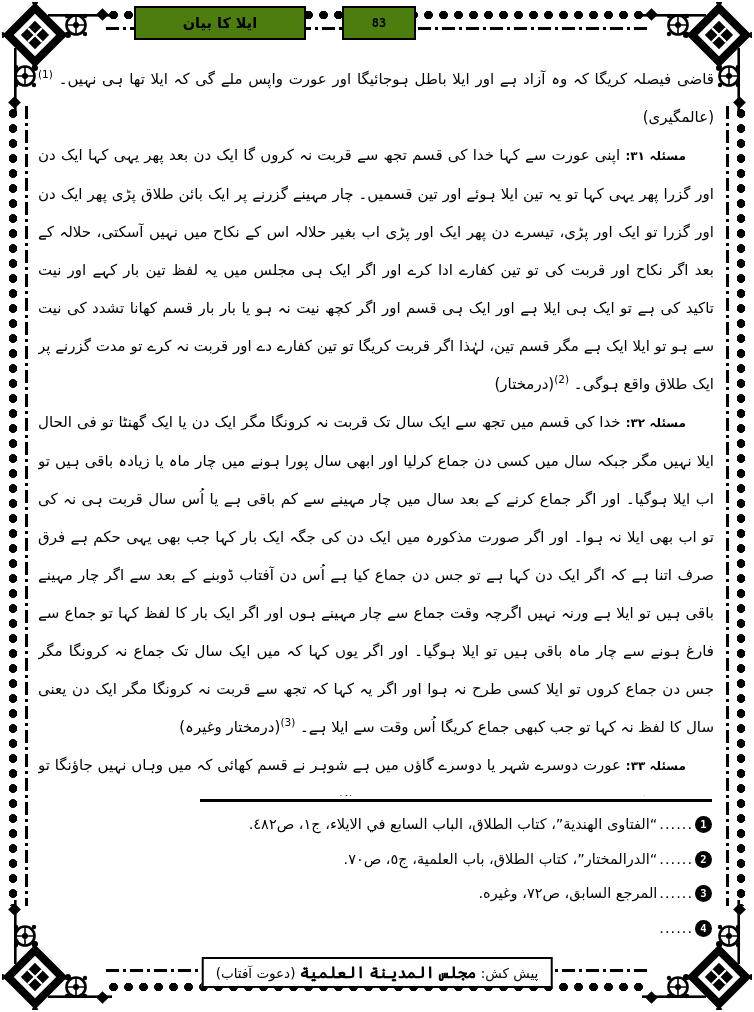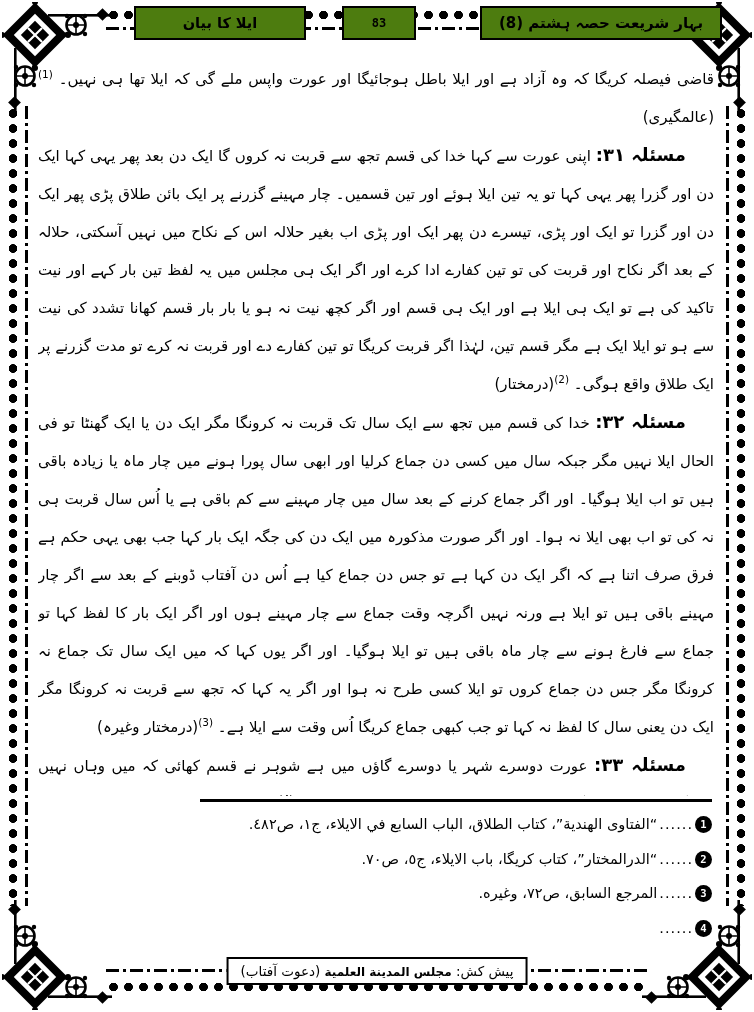--- a/index.html
+++ b/index.html
@@ -31,37 +31,37 @@
   .hdr-title{right:32px;width:238px;height:30px;font-size:15px;}
   .hdr-page{left:342px;width:70px;height:30px;font-size:12px;font-family:"DejaVu Sans Mono","DejaVu Sans",sans-serif;}
   .hdr-chapter{left:134px;width:168px;height:30px;font-size:14.5px;}
   
   .body-text{
     position:absolute;top:60px;right:40px;width:676px;height:736px;overflow:hidden;
     direction:rtl;text-align:justify;font-size:15px;line-height:38px;z-index:2;
   }
   .body-text p{margin:0;}
   .masala{text-indent:28px;}
-  .masala-label{font-weight:bold;font-size:18px;}
+  .masala-label{font-weight:bold;font-size:12px;}
   sup.ref{font-size:10.5px;line-height:0;}
   
   .fn-sep{position:absolute;top:799px;right:42px;width:512px;height:2.5px;background:#000;z-index:2;}
   .footnotes{position:absolute;top:814px;right:42px;width:620px;direction:rtl;z-index:2;}
   .fn-row{display:flex;align-items:center;justify-content:flex-start;
     direction:rtl;margin-bottom:13.5px;font-size:14.5px;line-height:21px;}
   .fn-badge{flex:0 0 auto;width:17px;height:17px;border-radius:50%;background:#000;color:#fff;
     display:flex;align-items:center;justify-content:center;
     font-size:10.5px;font-weight:bold;font-family:"DejaVu Sans Mono","DejaVu Sans",sans-serif;}
   .fn-leader{flex:0 0 auto;letter-spacing:1px;margin:0 2px;direction:ltr;}
   .fn-text{white-space:nowrap;}
   
   .footer-box{position:absolute;top:957px;left:50%;transform:translateX(-50%);
     background:#fff;border:2px solid #000;padding:4px 12px;z-index:3;
     font-size:13.5px;white-space:nowrap;direction:rtl;}
-  .publisher{font-weight:bold;font-size:12px;}
+  .publisher{font-weight:bold;font-size:16px;font-family:Liberation Serif, serif;}
 </style>
 </head>
 <body>
 
 <div class="page">
 
   <svg width="0" height="0" style="position:absolute" aria-hidden="true">
     <defs>
       <g id="corner-art" stroke="none" fill="#000">
         <rect x="46" y="12" width="64" height="2.6"></rect>
@@ -117,23 +117,20 @@
   <div class="corner c-tr"><svg viewBox="0 0 112 112">
         <use href="#corner-art"></use>
       </svg></div>
   <div class="corner c-bl"><svg viewBox="0 0 112 112">
         <use href="#corner-art"></use>
       </svg></div>
   <div class="corner c-br"><svg viewBox="0 0 112 112">
         <use href="#corner-art"></use>
       </svg></div>
 
-  <div class="hdr-box hdr-title">
-      <span>بہار شریعت حصہ ہشتم (8)</span>
-    </div>
   <div class="hdr-box hdr-page">
       <span>83</span>
     </div>
   <div class="hdr-box hdr-chapter">
       <span>ایلا کا بیان</span>
     </div>
 
   <div class="body-text">
     <p><span>قاضی فیصلہ کریگا کہ وہ آزاد ہے اور ایلا باطل ہوجائیگا اور عورت واپس ملے گی کہ ایلا تھا ہی نہیں۔</span> <sup class="ref">(1)</sup><span>(عالمگیری)</span></p>
     <p class="masala"><span class="masala-label">مسئلہ ۳۱:</span> <span>اپنی عورت سے کہا خدا کی قسم تجھ سے قربت نہ کروں گا ایک دن بعد پھر یہی کہا ایک دن اور گزرا پھر یہی کہا تو یہ تین ایلا ہوئے اور تین قسمیں۔ چار مہینے گزرنے پر ایک بائن طلاق پڑی پھر ایک دن اور گزرا تو ایک اور پڑی، تیسرے دن پھر ایک اور پڑی اب بغیر حلالہ اس کے نکاح میں نہیں آسکتی، حلالہ کے بعد اگر نکاح اور قربت کی تو تین کفارے ادا کرے اور اگر ایک ہی مجلس میں یہ لفظ تین بار کہے اور نیت تاکید کی ہے تو ایک ہی ایلا ہے اور ایک ہی قسم اور اگر کچھ نیت نہ ہو یا بار بار قسم کھانا تشدد کی نیت سے ہو تو ایلا ایک ہے مگر قسم تین، لہٰذا اگر قربت کریگا تو تین کفارے دے اور قربت نہ کرے تو مدت گزرنے پر ایک طلاق واقع ہوگی۔</span> <sup class="ref">(2)</sup><span>(درمختار)</span></p>
@@ -145,21 +142,21 @@
   <div class="fn-sep"></div>
   <div class="footnotes">
     <div class="fn-row">
       <span class="fn-badge">1</span>
       <span class="fn-leader">......</span>
       <span class="fn-text">“الفتاوى الهندية”، كتاب الطلاق، الباب السابع في الايلاء، ج١، ص٤٨٢.</span>
     </div>
     <div class="fn-row">
       <span class="fn-badge">2</span>
       <span class="fn-leader">......</span>
-      <span class="fn-text">“الدرالمختار”، كتاب کریگا، باب الايلاء، ج٥، ص٧٠.</span>
+      <span class="fn-text">“الدرالمختار”، كتاب الطلاق، باب العلمیة، ج٥، ص٧٠.</span>
     </div>
     <div class="fn-row">
       <span class="fn-badge">3</span>
       <span class="fn-leader">......</span>
       <span class="fn-text">المرجع السابق، ص٧٢، وغيره.</span>
     </div>
     <div class="fn-row">
       <span class="fn-badge">4</span>
       <span class="fn-leader">......</span>
     </div>

